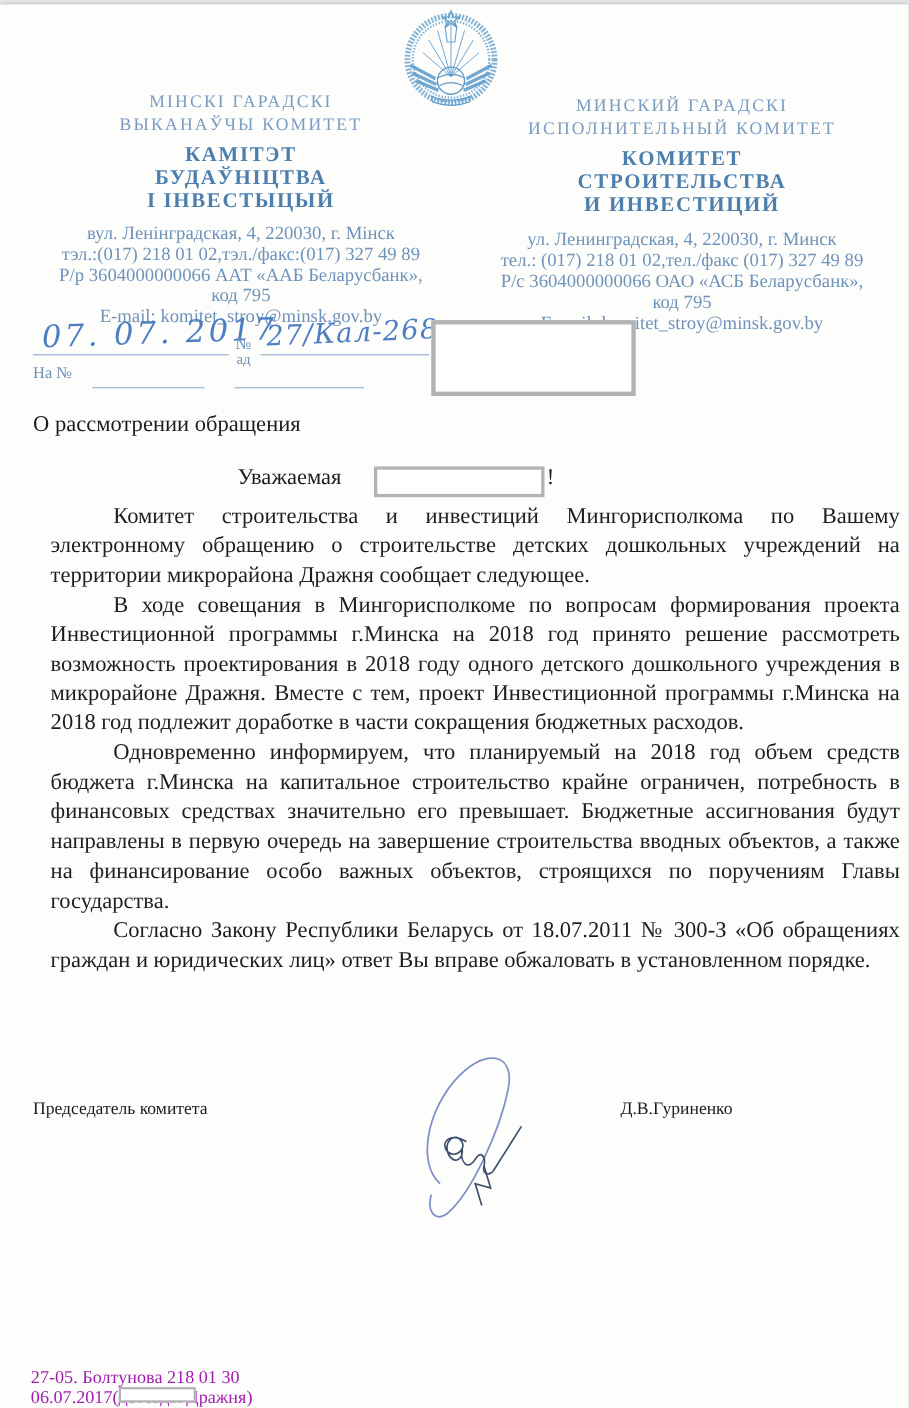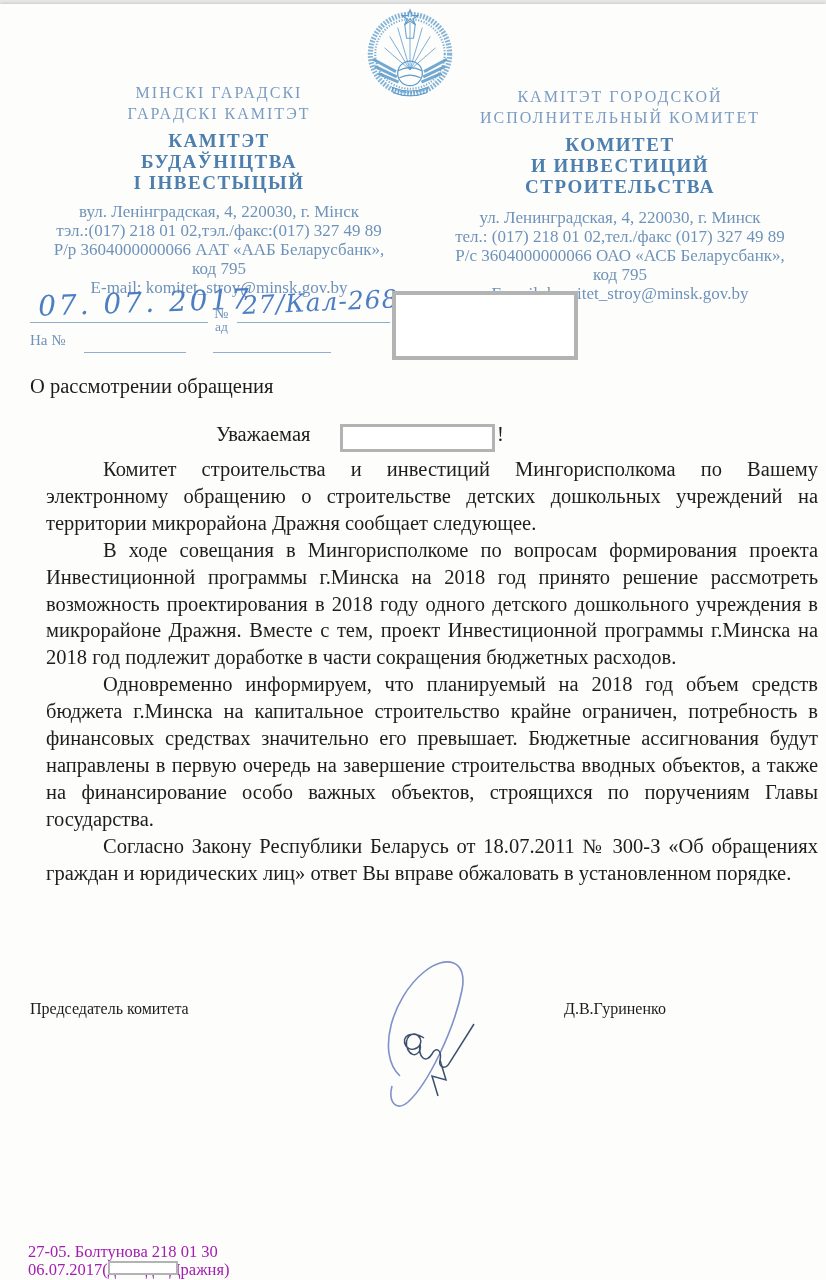--- a/index.html
+++ b/index.html
@@ -76,42 +76,42 @@
       <path d="M92 58 L66 72"></path>
         <path d="M90 66 L65 78"></path>
         <path d="M86 74 L63 84"></path>
     </g>
     <path d="M30 90 Q50 98 70 90 L69 96 Q50 103 31 96 Z" stroke-width="1.2"></path>
     <path d="M33 92.5 Q50 99 67 92.5" stroke-dasharray="1.5 1.5" stroke-width="1.6"></path>
   </svg>
 
   <div class="hdr hdr-left">
     <div class="org">МІНСКІ ГАРАДСКІ</div>
-    <div class="org">ГАРАДСКІ КАМІТЭТ</div>
+    <div class="org">ВЫКАНАЎЧЫ КОМИТЕТ</div>
     <div class="committee">
       <div>КАМІТЭТ</div>
       <div>БУДАЎНІЦТВА</div>
       <div>І ІНВЕСТЫЦЫЙ</div>
     </div>
     <div class="addr">
       <div>вул. Ленінградская, 4, 220030, г. Мінск</div>
       <div>тэл.:(017) 218 01 02,тэл./факс:(017) 327 49 89</div>
       <div>Р/р 3604000000066 ААТ «ААБ Беларусбанк»,</div>
       <div>код 795</div>
       <div>E-mail: komitet_stroy@minsk.gov.by</div>
     </div>
   </div>
 
   <div class="hdr hdr-right">
-    <div class="org">КАМІТЭТ ГОРОДСКОЙ</div>
+    <div class="org">МИНСКИЙ ГАРАДСКІ</div>
     <div class="org">ИСПОЛНИТЕЛЬНЫЙ КОМИТЕТ</div>
     <div class="committee">
       <div>КОМИТЕТ</div>
+      <div>СТРОИТЕЛЬСТВА</div>
       <div>И ИНВЕСТИЦИЙ</div>
-      <div>СТРОИТЕЛЬСТВА</div>
     </div>
     <div class="addr">
       <div>ул. Ленинградская, 4, 220030, г. Минск</div>
       <div>тел.: (017) 218 01 02,тел./факс (017) 327 49 89</div>
       <div>Р/с 3604000000066 ОАО «АСБ Беларусбанк»,</div>
       <div>код 795</div>
       <div>E-mail: komitet_stroy@minsk.gov.by</div>
     </div>
   </div>
 

